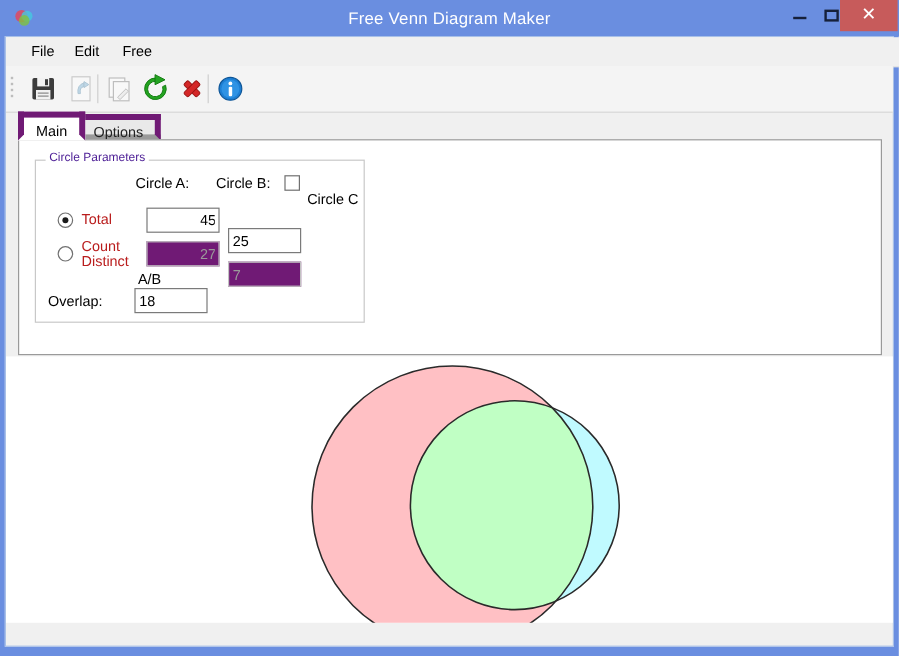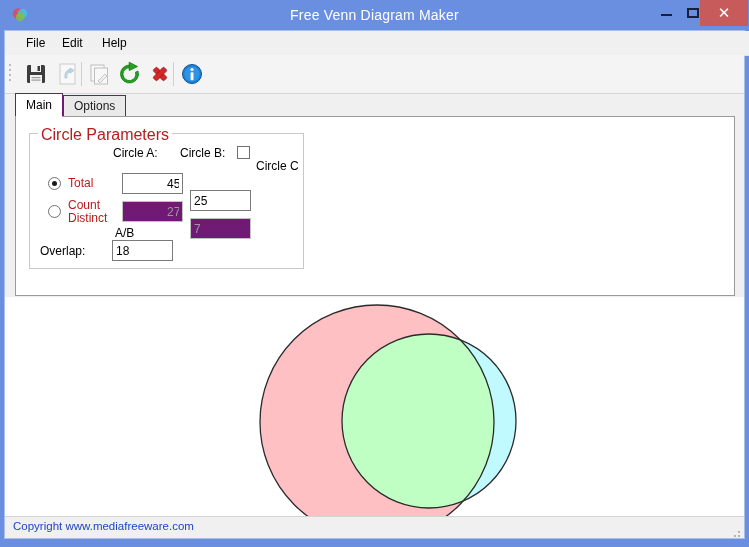--- a/index.html
+++ b/index.html
@@ -162,21 +162,21 @@
     height: 22px;
   }
   .tab {
     position: absolute;
     top: 0;
     height: 22px;
     line-height: 21px;
     padding: 0 10px;
     font-size: 12px;
     color: #000;
-    border: 1px solid #701a75;
+    border: 5px solid #701a75;
     box-sizing: border-box;
     cursor: default;
   }
   .tab-active {
     left: 0;
     background: #ffffff;
     border-bottom-color: #ffffff;
     top: -2px;
     height: 24px;
     line-height: 23px;
@@ -205,22 +205,22 @@
     width: 275px;
     height: 136px;
     border: 1px solid #c8c8c8;
     box-sizing: border-box;
   }
   .group-title {
     position: absolute;
     left: 8px; top: -8px;
     background: #ffffff;
     padding: 0 3px;
-    font-size: 16px;
-    color: #b91c1c;
+    font-size: 10px;
+    color: #4c1d95;
   }
   .col-hdr {
     position: absolute;
     top: 12px;
     font-size: 12px;
     color: #000;
   }
   .hdr-a { left: 83px; }
   .hdr-b { left: 150px; }
   .chk-wrap {
@@ -371,21 +371,21 @@
     <div class="win-btn btn-close" style="background: rgb(199, 91, 91);">
       <span class="glyph-close">✕</span>
     </div>
   </div>
 
   <div class="client">
 
     <div class="menubar">
       <div class="menu-item menu-file">File</div>
       <div class="menu-item menu-edit">Edit</div>
-      <div class="menu-item menu-help">Help</div>
+      <div class="menu-item menu-help">Free</div>
     </div>
 
     <div class="toolbar">
       <span class="tb-grip">
         <i></i>
           <i></i>
           <i></i>
           <i></i>
       </span>
 
@@ -502,27 +502,15 @@
 
         <g clip-path="url(#clipA)">
           <circle id="interB" cx="424" cy="124" r="87" fill="#c0ffc4"></circle>
         </g>
 
         <circle id="strokeA" cx="372" cy="125" r="117" fill="none" stroke="#2a2a2a" stroke-width="1.3"></circle>
         <circle id="strokeB" cx="424" cy="124" r="87" fill="none" stroke="#2a2a2a" stroke-width="1.3"></circle>
       </svg>
     </div>
 
-    <div class="statusbar">
-      <span class="status-text" style="color: rgb(35, 68, 196);">Copyright www.mediafreeware.com</span>
-      <span class="status-grip">
-        <svg width="12" height="12" viewBox="0 0 12 12">
-          <g fill="#b4b4b4">
-            <rect x="9" y="9" width="2" height="2"></rect>
-            <rect x="5" y="9" width="2" height="2"></rect>
-            <rect x="9" y="5" width="2" height="2"></rect>
-          </g>
-        </svg>
-      </span>
-    </div>
 
   </div>
 </div>
 
 </body></html>

